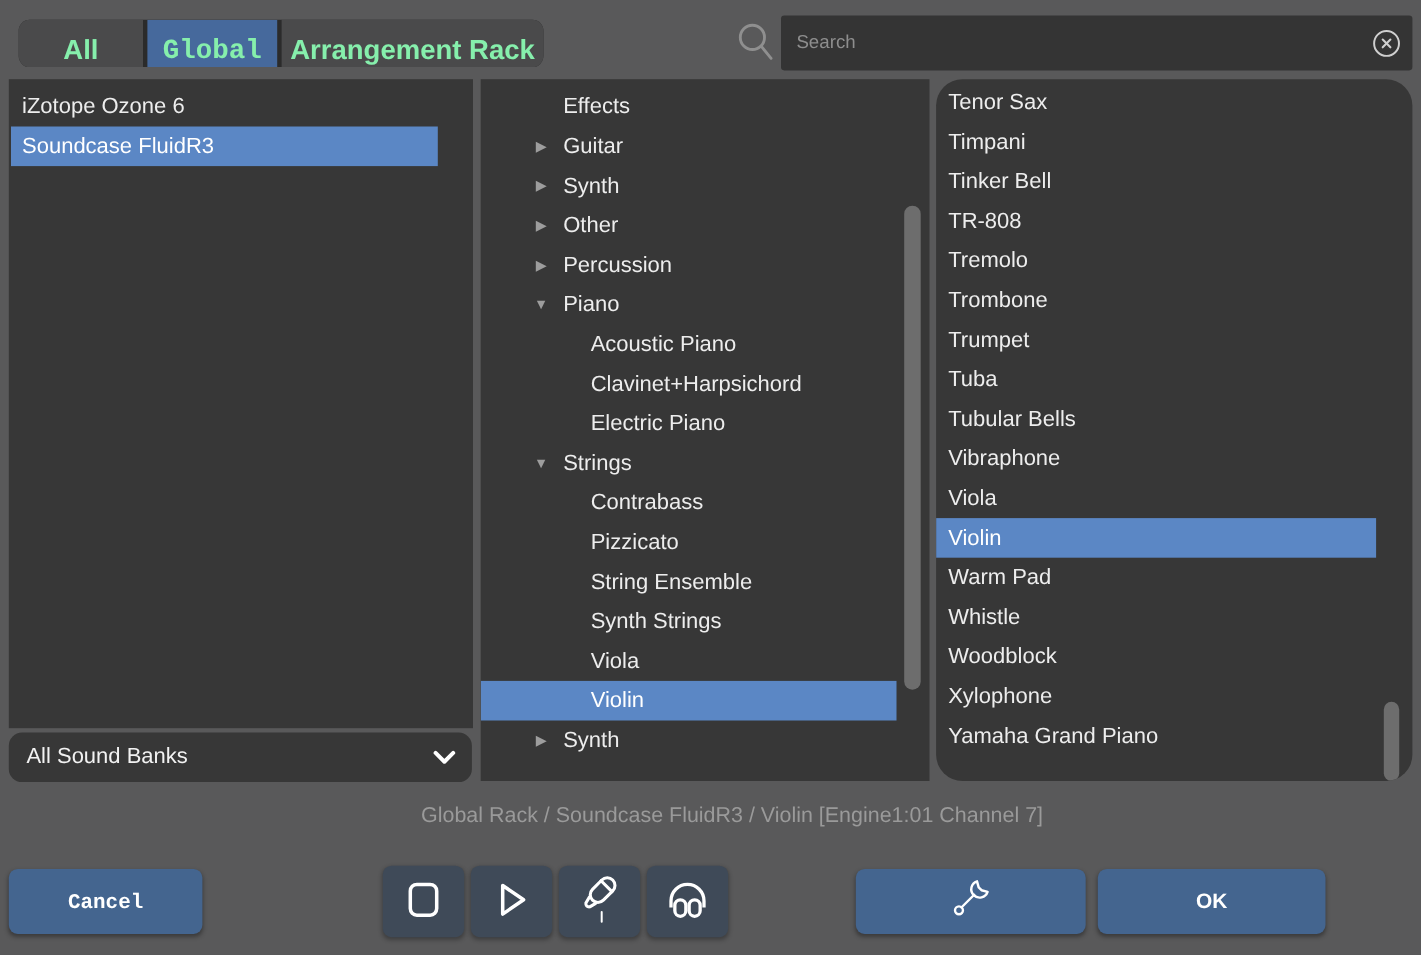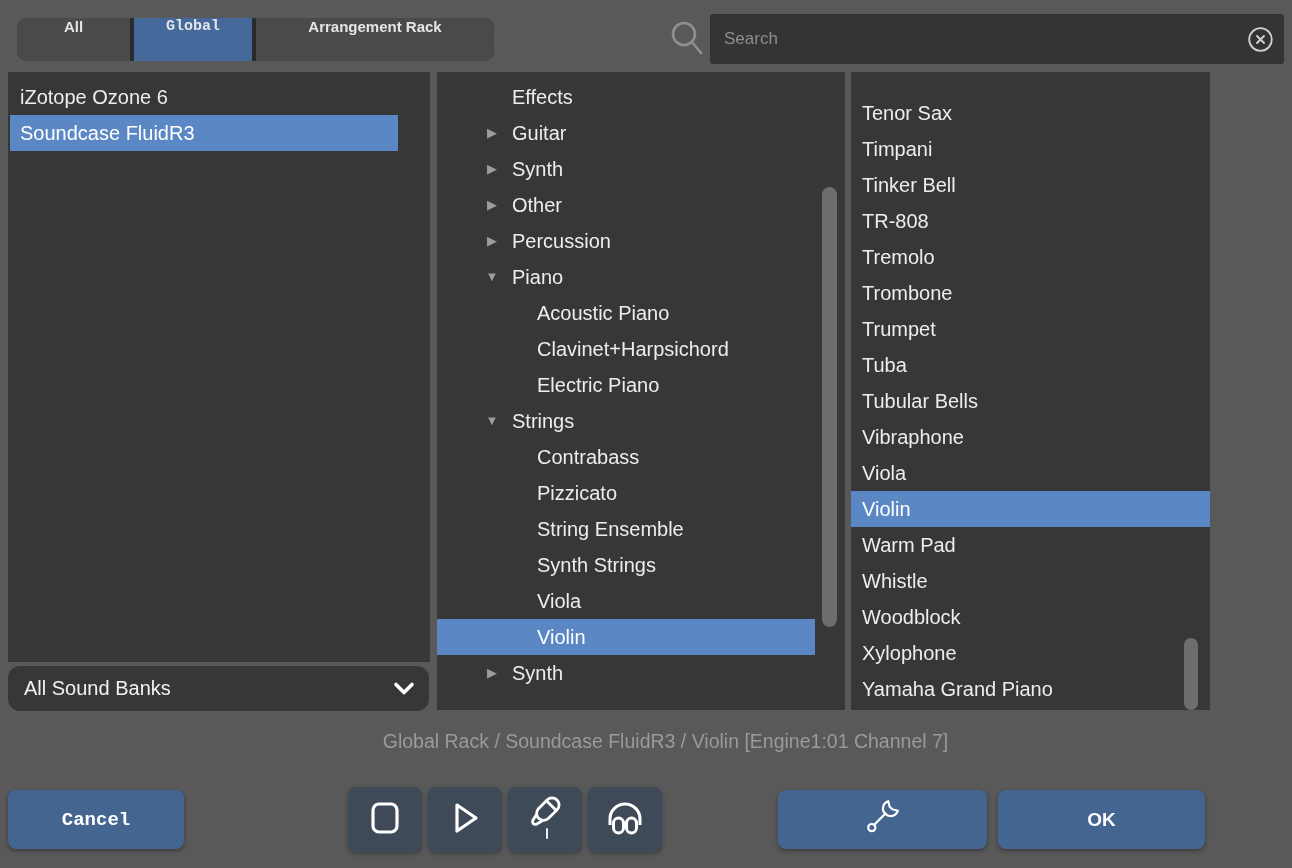--- a/index.html
+++ b/index.html
@@ -18,22 +18,22 @@
     font-family:"Liberation Sans",sans-serif;
     overflow:hidden;
     -webkit-font-smoothing:antialiased;
   }
   
   .tab-bar{
     position:absolute;left:17px;top:18px;height:43px;
     display:flex;gap:4px;background:#2b2b2b;border-radius:10px;overflow:hidden;
   }
   .tab{
-    height:100%;display:flex;align-items:flex-start;justify-content:center;
-    background:#4a4a4b;color:#e5e5e5;font-size:15px;font-weight:600;
+    height:100%;display:flex;align-items:flex-end;justify-content:center;
+    background:#4a4a4b;color:#86efac;font-size:25px;font-weight:600;
     border:none;font-family:inherit;cursor:default;
   }
   .tab:nth-of-type(1){width:113px;}
   .tab:nth-of-type(2){width:118px;}
   .tab:nth-of-type(3){width:238px;}
   .tab.selected{background:var(--tab-active-blue);font-family:Liberation Mono, monospace;}
   
   .search-glass{position:absolute;left:668px;top:19px;}
   .search-box{
     position:absolute;left:710px;top:14px;width:574px;height:50px;
@@ -42,21 +42,21 @@
   .search-input{
     flex:1;background:transparent;border:none;outline:none;
     color:#dddddd;font-size:17px;padding:0 14px;font-family:inherit;min-width:0;
   }
   .search-input::placeholder{color:#8e8e8e;opacity:1;}
   .clear-btn{background:none;border:none;margin-right:10px;display:flex;align-items:center;cursor:default;}
   
   .panel{position:absolute;top:72px;background:var(--panel-bg);overflow:hidden;}
   .left-list{left:8px;width:422px;height:590px;padding-top:7px;}
   .mid-panel{left:437px;width:408px;height:638px;padding-top:7px;}
-  .right-panel{left:851px;width:359px;height:638px;padding-top:23px;}
+  .right-panel{left:851px;width:433px;height:638px;padding-top:3px;border-radius:24px;}
   .row{
     height:36px;line-height:36px;color:#ededed;font-size:20px;
     white-space:nowrap;overflow:hidden;
   }
   .left-list .row{margin-left:2px;width:388px;padding-left:10px;}
   .right-panel .row{width:400px;padding-left:11px;}
   .row.selected{background:var(--selection-blue);color:#ffffff;}
   .tree-row{
     position:relative;height:36px;line-height:36px;font-size:20px;color:#ededed;
     width:378px;white-space:nowrap;overflow:hidden;

